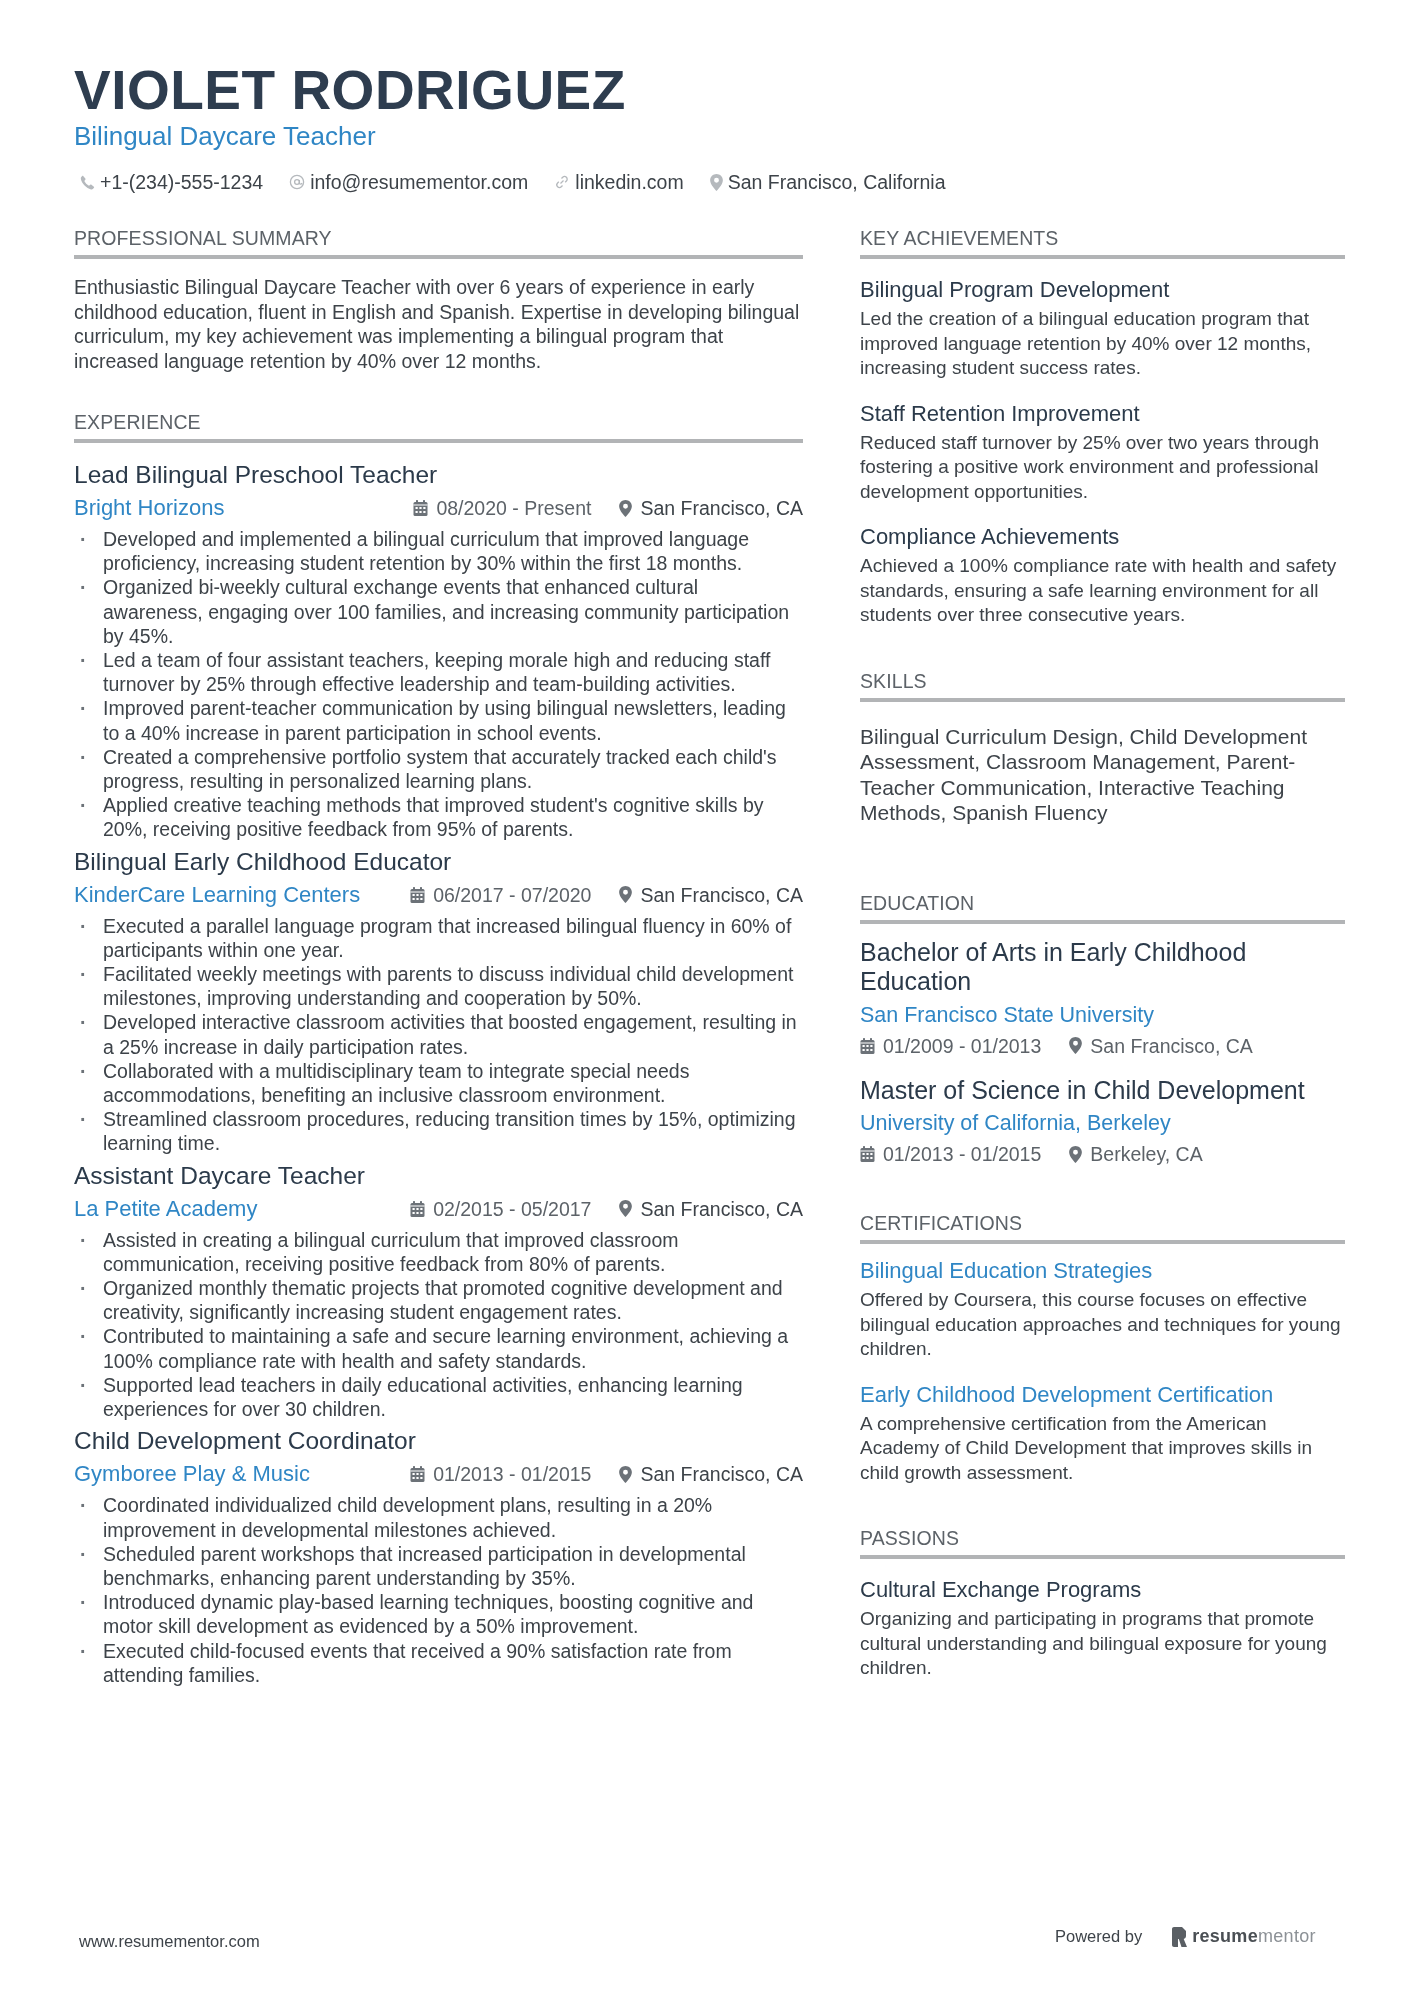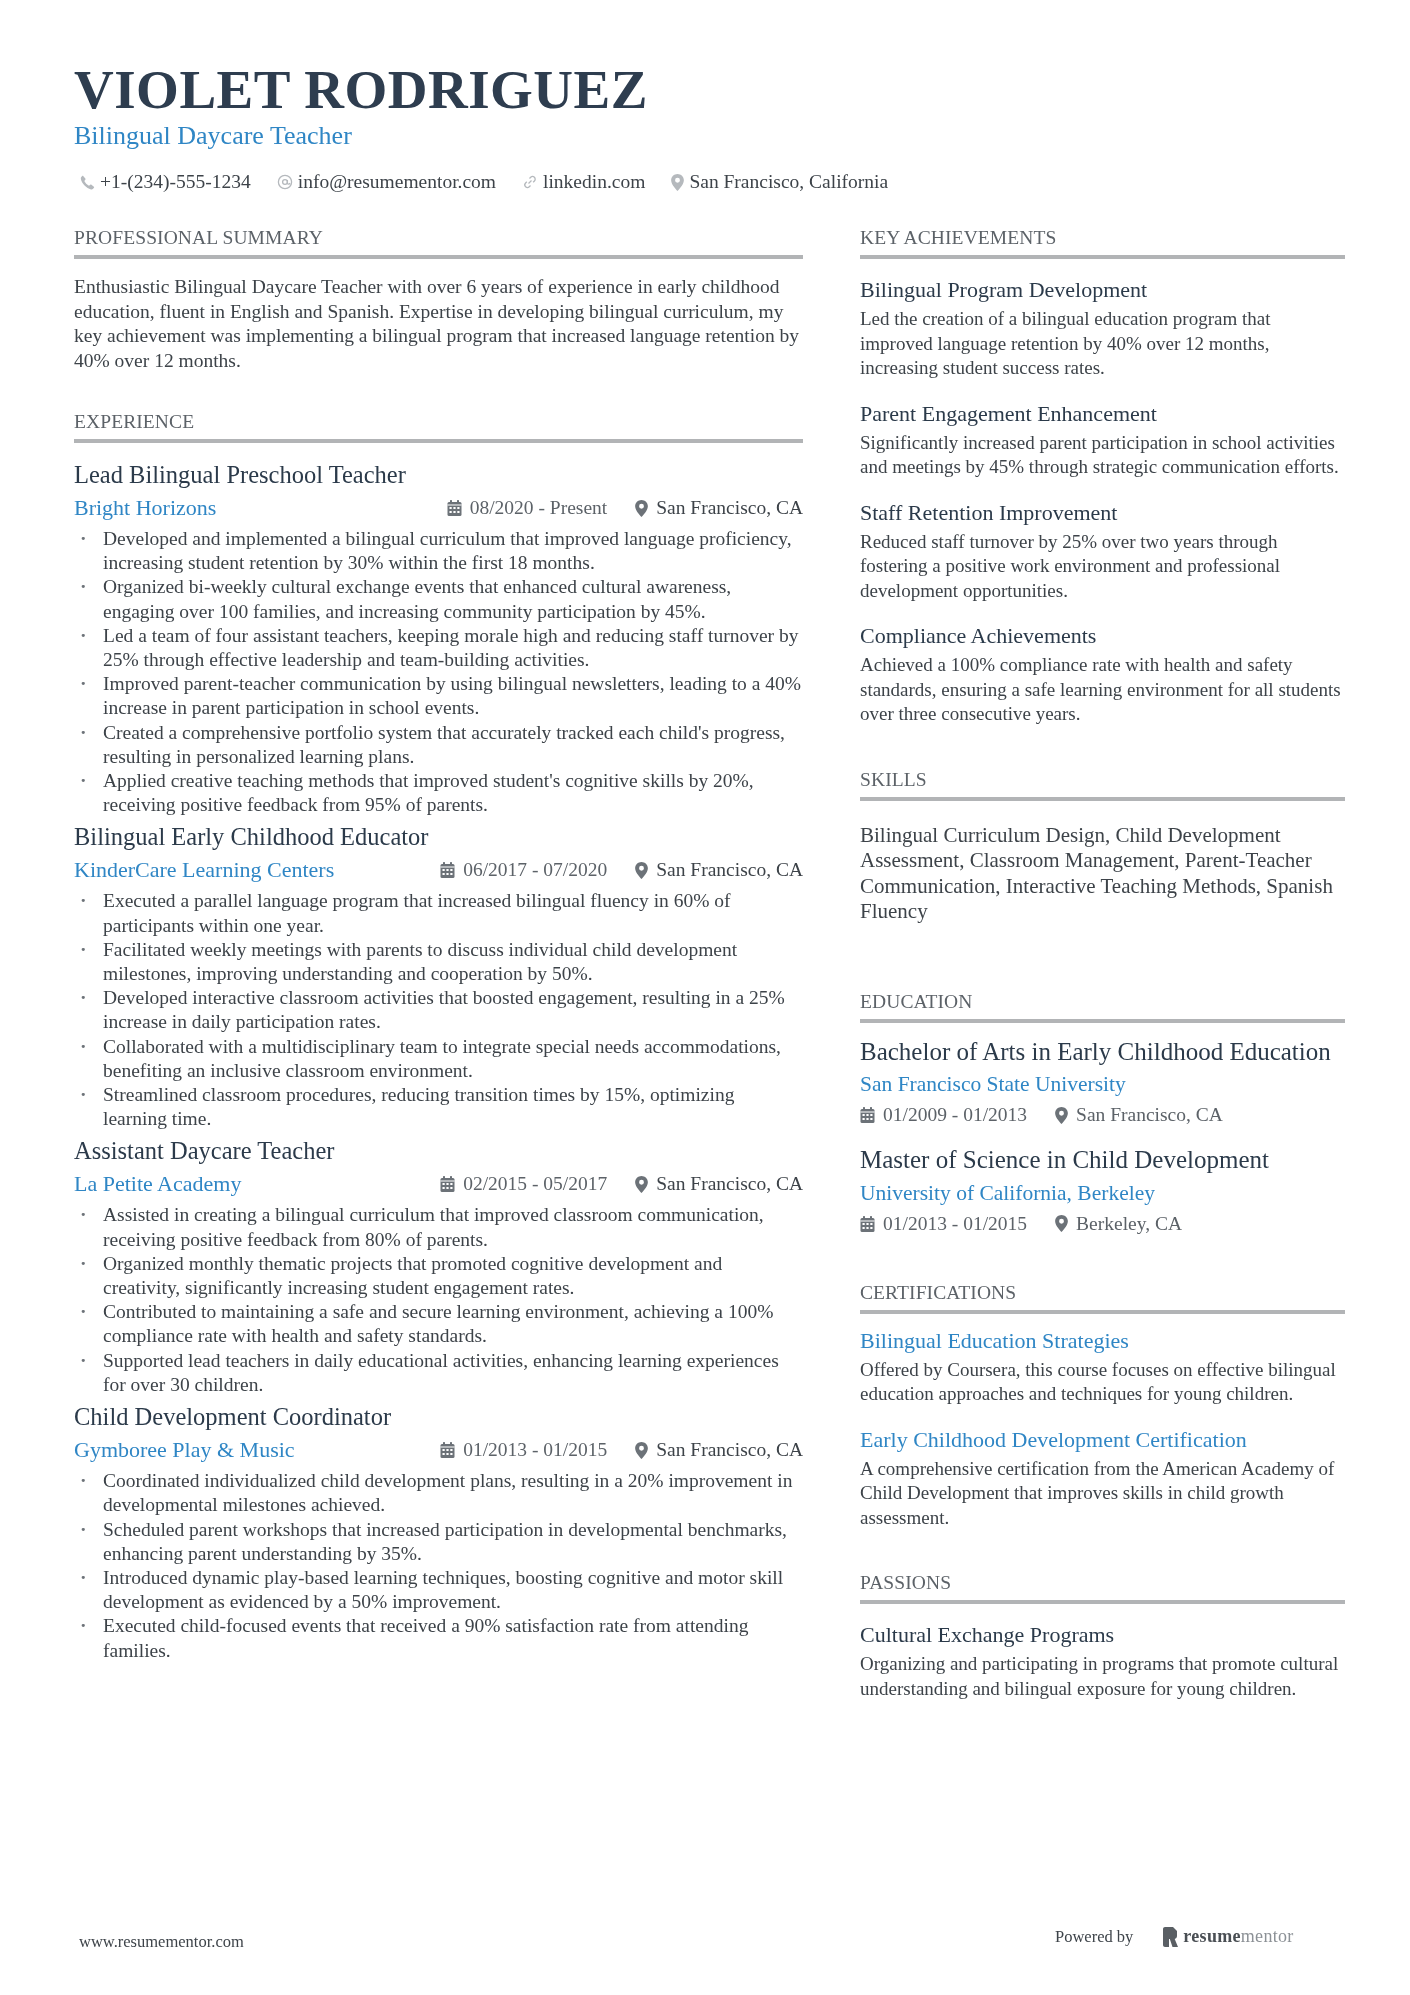--- a/index.html
+++ b/index.html
@@ -3,21 +3,21 @@
 <meta charset="utf-8">
 <style>
   * { box-sizing: border-box; margin: 0; padding: 0; }
   html, body { width: 1410px; height: 1995px; background: #ffffff; }
   body {
     position: relative;
     font-family: "Liberation Sans", "DejaVu Sans", sans-serif;
     color: #3a3f45;
     overflow: hidden;
   }
-  .page { position: absolute; left: 0; top: 0; width: 1390px; height: 1995px; font-family: Liberation Serif, serif; }
+  .page { position: absolute; left: 0; top: 0; width: 1390px; height: 1995px; }
 
   
   .name {
     position: absolute; left: 74px; top: 58px;
     font-size: 55px; font-weight: 700; color: #2e3d4f; letter-spacing: 0.5px;
     line-height: 64px;
   }
   .title {
     position: absolute; left: 74px; top: 120px;
     font-size: 26px; color: #2f86c5; line-height: 32px;
@@ -325,24 +325,20 @@
   </div>
 
   <div class="col-right">
     <section>
       <div class="sec-head">KEY ACHIEVEMENTS</div>
       <div class="sec-rule"></div>
       <div id="achievements">
           <div class="ach" style="margin-top: 16px;">
             <div class="ach-title">Bilingual Program Development</div>
     <div class="ach-desc">Led the creation of a bilingual education program that improved language retention by 40% over 12 months, increasing student success rates.</div>
-          </div>
-          <div class="ach">
-            <div class="ach-title">Parent Engagement Enhancement</div>
-    <div class="ach-desc">Significantly increased parent participation in school activities and meetings by 45% through strategic communication efforts.</div>
           </div>
           <div class="ach">
             <div class="ach-title">Staff Retention Improvement</div>
     <div class="ach-desc">Reduced staff turnover by 25% over two years through fostering a positive work environment and professional development opportunities.</div>
           </div>
           <div class="ach">
             <div class="ach-title">Compliance Achievements</div>
     <div class="ach-desc">Achieved a 100% compliance rate with health and safety standards, ensuring a safe learning environment for all students over three consecutive years.</div>
           </div>
         </div>

